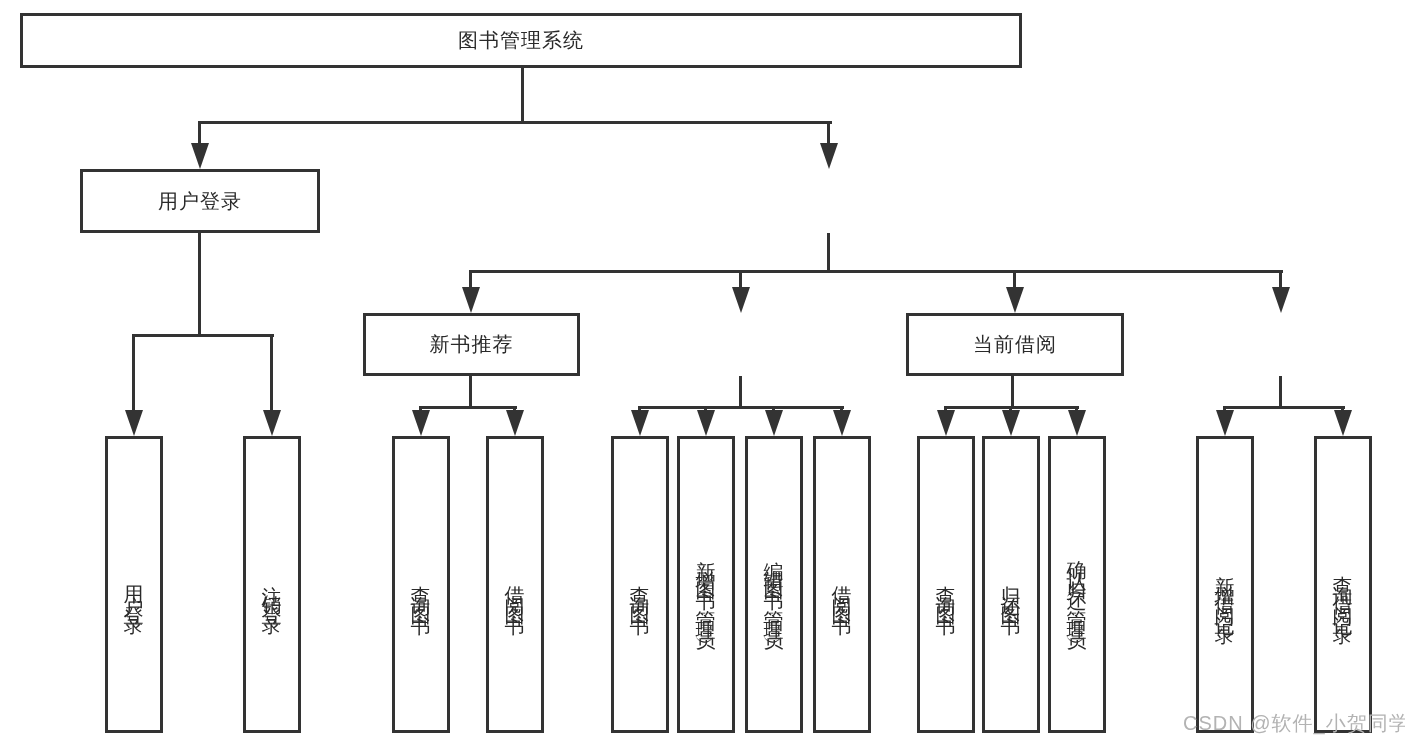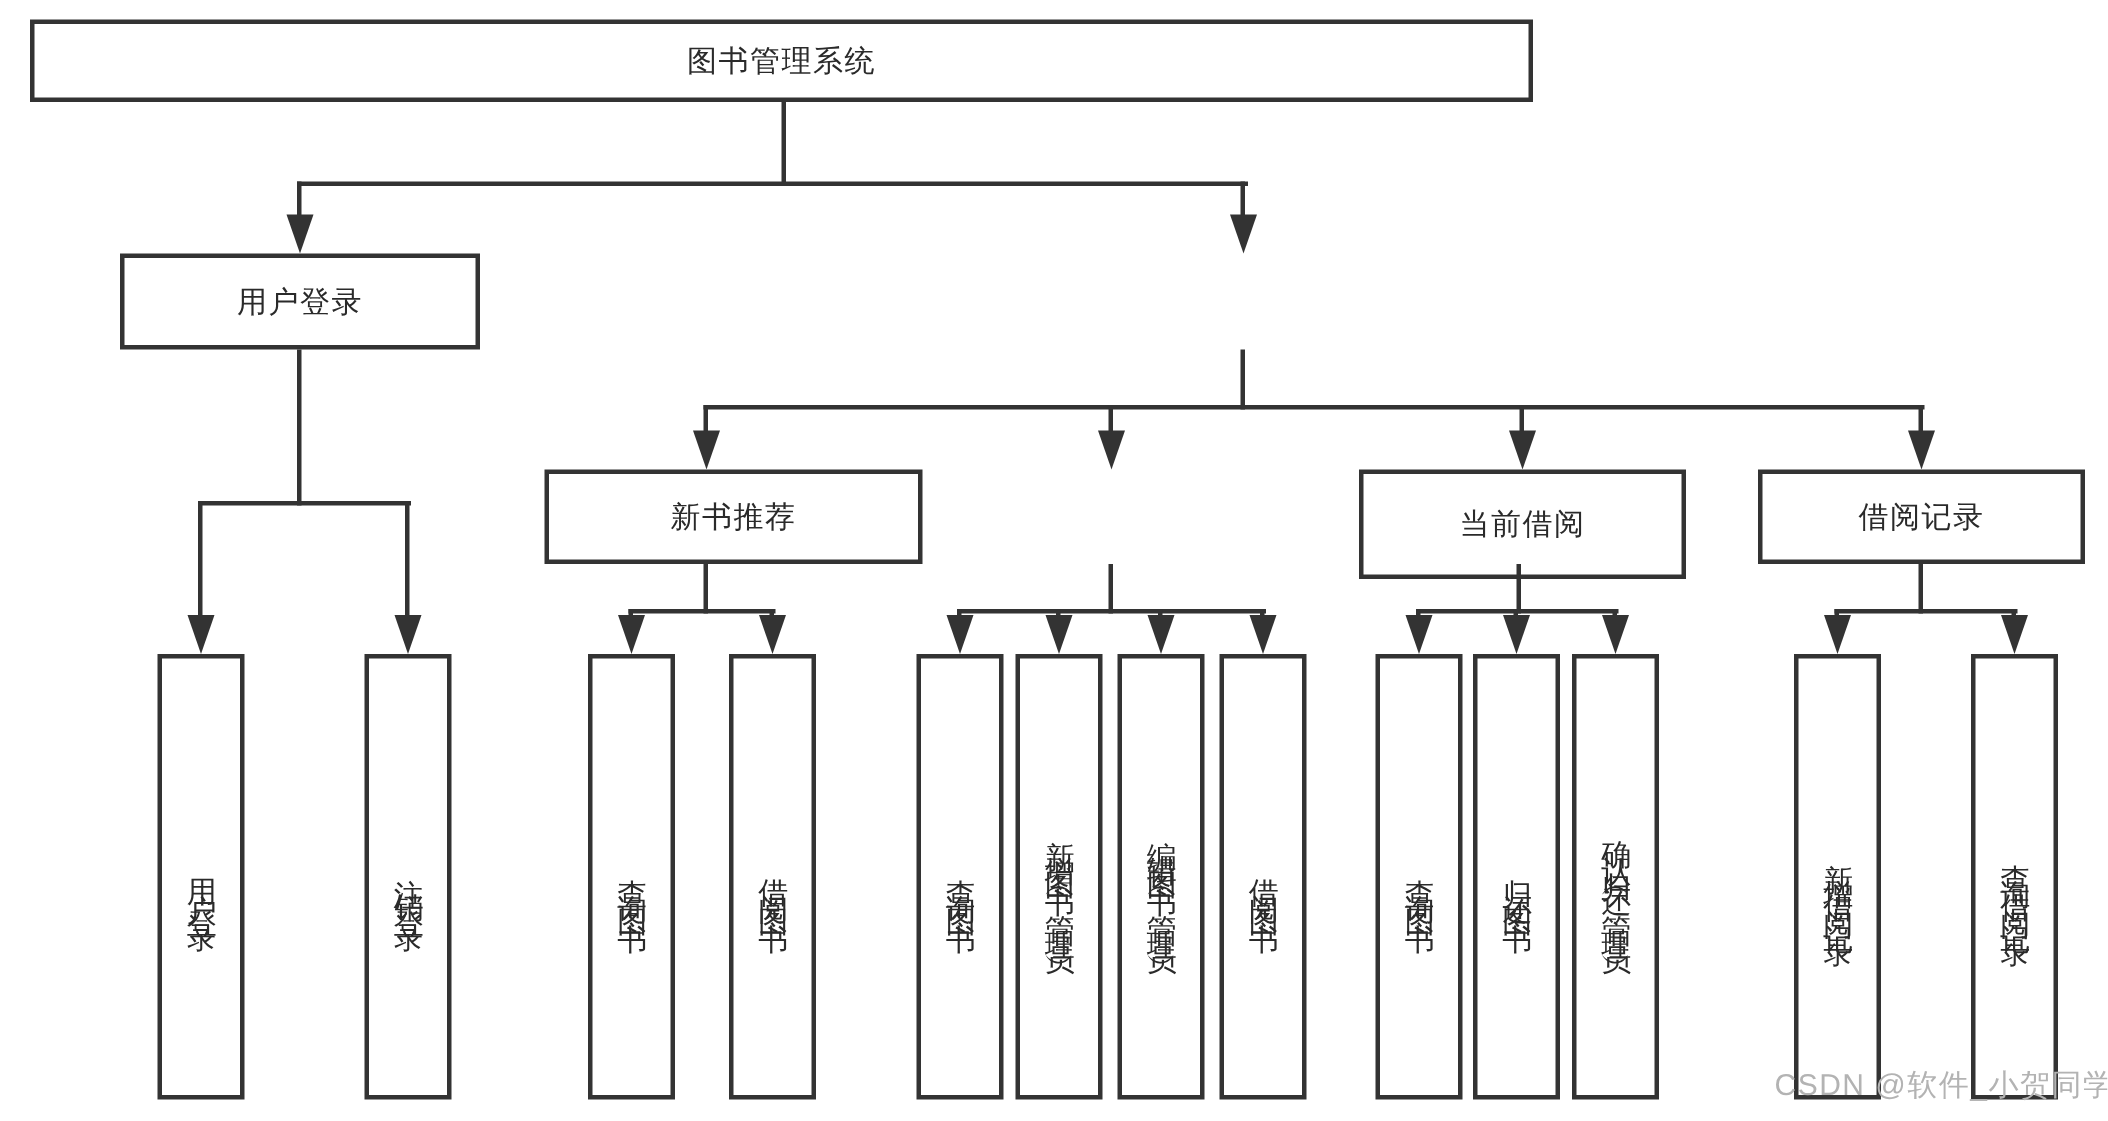--- a/index.html
+++ b/index.html
@@ -70,28 +70,25 @@
   <div class="hline" style="left:469px;top:270px;width:814px"></div>
   <div class="vline" style="left:469px;top:270px;height:20px"></div>
   <div class="arrow" style="left:462px;top:287px"></div>
   <div class="vline" style="left:739px;top:270px;height:20px"></div>
   <div class="arrow" style="left:732px;top:287px"></div>
   <div class="vline" style="left:1013px;top:270px;height:20px"></div>
   <div class="arrow" style="left:1006px;top:287px"></div>
   <div class="vline" style="left:1279px;top:270px;height:20px"></div>
   <div class="arrow" style="left:1272px;top:287px"></div>
 
-  <div class="node" style="left:363px;top:313px;width:252px;height:63px">
+  <div class="node" style="left:363px;top:313px;width:217px;height:63px">
     <span>新书推荐</span>
   </div>
-  <div class="node" style="left:906px;top:313px;width:218px;height:73px">
+  <div class="node" style="left:906px;top:313px;width:218px;height:63px">
     <span>当前借阅</span>
-  </div>
-  <div class="node" style="left:1172px;top:313px;width:218px;height:63px">
-    <span>借阅记录</span>
   </div>
 
   <div class="vline" style="left:469px;top:376px;height:33px"></div>
   <div class="hline" style="left:419px;top:406px;width:98px"></div>
   <div class="vline" style="left:419px;top:406px;height:8px"></div>
   <div class="arrow" style="left:412px;top:410px"></div>
   <div class="vline" style="left:513px;top:406px;height:8px"></div>
   <div class="arrow" style="left:506px;top:410px"></div>
 
   <div class="vline" style="left:739px;top:376px;height:33px"></div>

